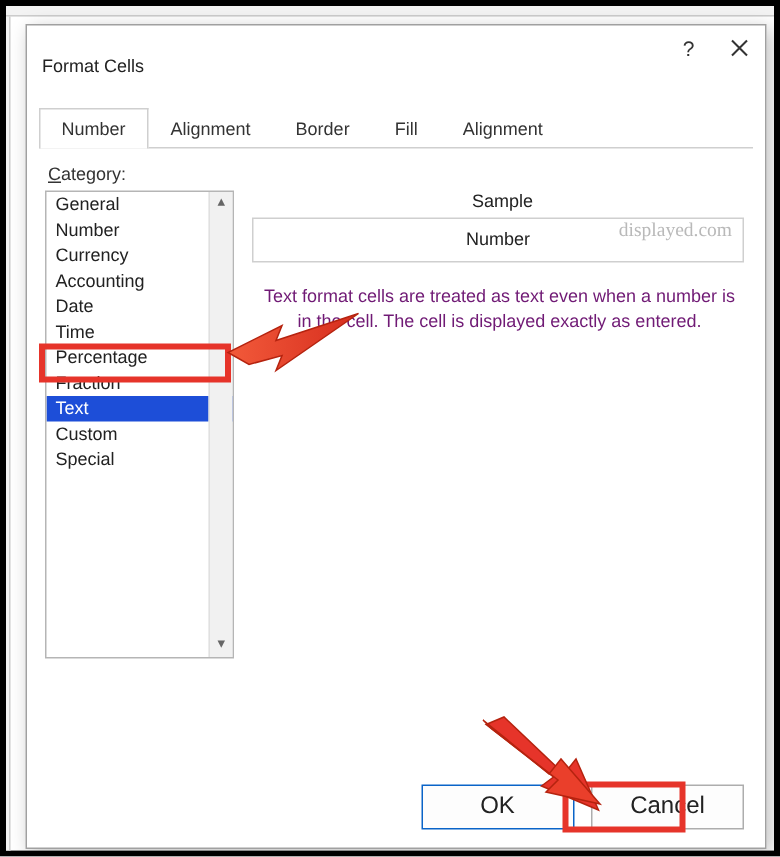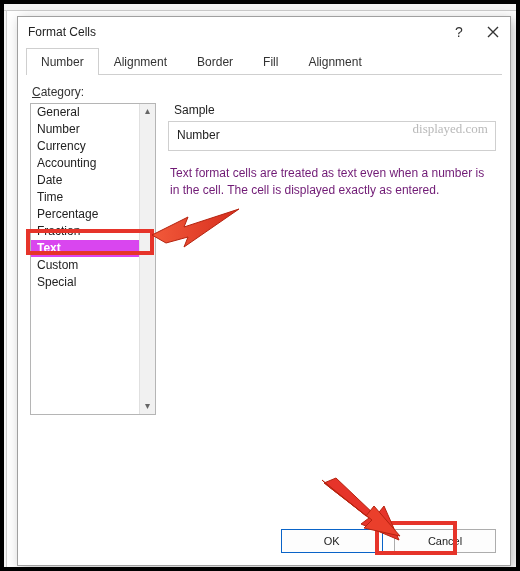--- a/index.html
+++ b/index.html
@@ -2,45 +2,45 @@
 <html><head>
 <meta charset="utf-8">
 <style>
   html,body{margin:0;padding:0;font-family:"Segoe UI",Arial,sans-serif;font-size:12px;color:#222;background:#e8e8e8;}
   .stage{position:relative;width:520px;height:571px;overflow:hidden;box-sizing:border-box;border:4px solid #000;}
   .backdrop{position:absolute;inset:0;background:#fff;}
   .bg-rowhdr{position:absolute;left:0;top:0;width:2px;height:571px;background:#f4f4f4;border-right:1px solid #cfcfcf;}
   .ribbon-strip{position:absolute;left:0;right:0;top:0;height:6px;background:#f3f3f3;border-bottom:1px solid #ccc;font-size:10px;color:#555;}
   .ribbon-strip .r{position:absolute;right:12px;top:-4px;font-size:10px;color:#777;}
   .dlg{position:absolute;left:13px;top:12px;width:492px;height:548px;background:#fff;border:1px solid #a0a0a0;box-shadow:3px 3px 12px rgba(0,0,0,.25);}
-  .titlebar{position:relative;height:30px;line-height:30px;padding:0 10px;font-size:12px;}
+  .titlebar{position:relative;height:30px;line-height:30px;padding:12px 10px;font-size:12px;}
   .titlebar .wbtn{position:absolute;top:0;width:34px;height:30px;text-align:center;line-height:30px;font-size:14px;color:#333;}
   .titlebar .help{right:34px;}
   .titlebar .close{right:0;}
   .titlebar .close svg{display:block;margin:9px auto;}
   .tabs{display:flex;border-bottom:1px solid #cfcfcf;margin:0 8px;}
   .tab{padding:6px 14px;border:1px solid transparent;border-bottom:none;color:#333;position:relative;top:1px;}
   .tab.active{border-color:#cfcfcf;background:#fff;}
   .body{position:relative;padding:8px 12px;}
   .cat-label{margin:2px 0 4px 2px;color:#333;}
   .cat-label u{text-decoration:underline;}
   .catbox{position:absolute;left:12px;top:28px;width:124px;height:310px;border:1px solid #b5b5b5;background:#fff;overflow:hidden;}
   .catbox .item{padding:1px 6px;white-space:nowrap;line-height:15px;font-size:12px;}
-  .catbox .item.sel{background:#d946ef;color:#fff;font-weight:bold;}
+  .catbox .item.sel{background:#1d4ed8;color:#fff;}
   .catbox .scroll{position:absolute;right:0;top:0;bottom:0;width:15px;background:#f1f1f1;border-left:1px solid #e0e0e0;}
   .catbox .scroll .sbtn{position:absolute;left:0;width:15px;height:15px;text-align:center;line-height:13px;color:#666;font-size:10px;}
   .catbox .scroll .up{top:0;}
   .catbox .scroll .down{bottom:0;}
-  .right-pane{position:absolute;left:150px;right:14px;top:28px;}
+  .right-pane{position:absolute;left:150px;right:14px;top:28px;text-align:center;}
   .sample-lbl{margin:0 0 4px 6px;}
   .sample-box{border:1px solid #cfcfcf;padding:6px 8px;margin-bottom:14px;min-height:16px;}
   .desc{line-height:1.4;color:#701a75;margin-left:2px;}
   .watermark{position:absolute;right:22px;top:46px;color:#b9b9b9;font-size:13px;font-family:Georgia,serif;}
   .btnrow{position:absolute;right:14px;bottom:12px;}
-  .btn{display:inline-block;min-width:72px;padding:5px 14px;text-align:center;border:1px solid #adadad;background:#fdfdfd;margin-left:8px;font-size:11px;}
+  .btn{display:inline-block;min-width:72px;padding:5px 14px;text-align:center;border:1px solid #adadad;background:#fdfdfd;margin-left:8px;font-size:16px;}
   .btn.default{border:1px solid #0a64c8;}
   
   .hl{position:absolute;border:4px solid #e6342a;box-sizing:border-box;pointer-events:none;}
   .hl.text{left:22px;top:225px;width:128px;height:26px;}
   .hl.ok{left:371px;top:517px;width:82px;height:34px;}
   .arrow{position:absolute;pointer-events:none;}
 </style>
 </head>
 <body>
 

